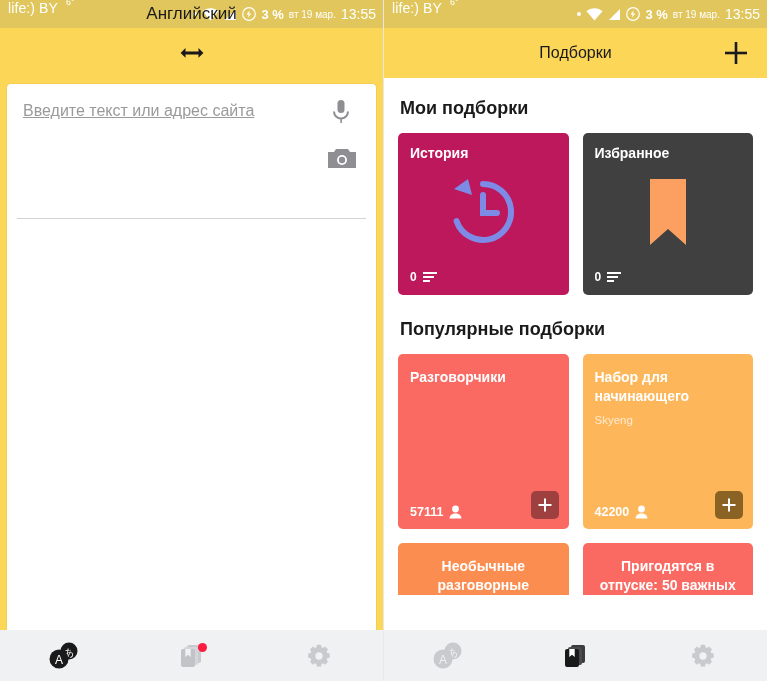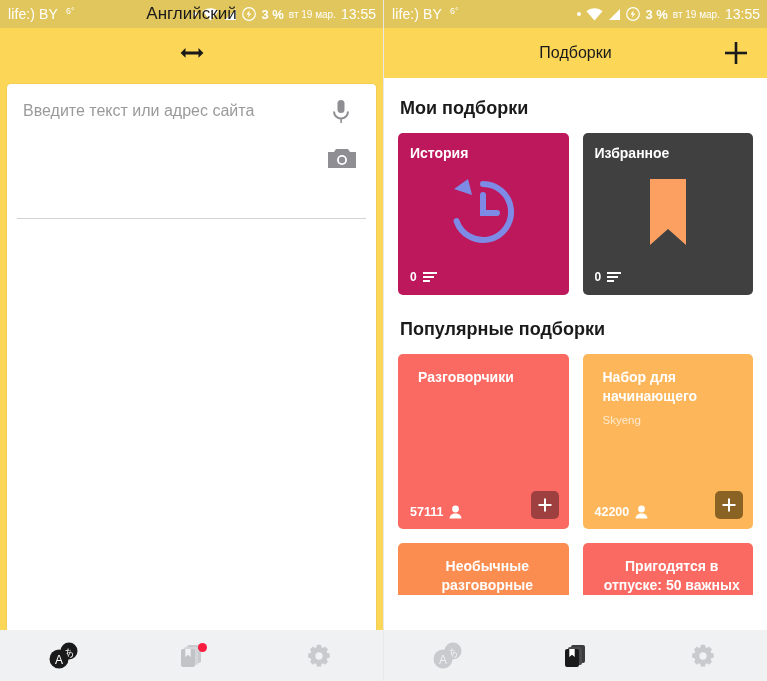--- a/index.html
+++ b/index.html
@@ -11,21 +11,21 @@
   }
   .screens { display: flex; width: 767px; height: 681px; }
   .screen { position: relative; height: 681px; overflow: hidden; background: #fff; }
   .screen.left  { width: 384px; border-right: 1px solid #e8e8e8; }
   .screen.right { width: 383px; }
 
   
   .statusbar {
     height: 28px;
     background: #e0c65c;
-    display: flex; align-items: center;
+    display: flex; 
     padding: 0 7px 0 8px;
     color: #fff;
     font-size: 13px;
   }
   .sb-carrier { font-size: 14px; letter-spacing: .1px; }
   .sb-temp { font-size: 9px; margin-left: 8px; position: relative; top: -3px; }
   .sb-right { margin-left: auto; display: flex; align-items: center; gap: 5px; }
   .sb-dot { width: 4px; height: 4px; border-radius: 50%; background: #fff; display: block; }
   .ico-wifi { display:block; }
   .ico-signal { display:block; }
@@ -52,21 +52,21 @@
   
   .left-body { height: 603px; background: #fcd757; padding: 6px 7px 0 7px; }
   .input-card {
     background: #fff; height: 100%;
     border-radius: 4px 4px 0 0;
     position: relative;
     box-shadow: 0 0 0 1px rgba(0,0,0,.04);
   }
   .input-placeholder {
     position: absolute; left: 16px; top: 18px;
-    font-size: 16px; color: #9a9a9a;
+    font-size: 16px; color: #9a9a9a; text-decoration: underline;
   }
   .mic-btn { position: absolute; right: 22px; top: 14px; width: 26px; height: 30px; }
   .cam-btn { position: absolute; right: 19px; top: 62px; width: 30px; height: 26px; }
   .input-divider {
     position: absolute; left: 10px; right: 10px; top: 134px;
     height: 1px; background: #d2d2d6;
   }
 
   
   .right-body {
@@ -84,21 +84,21 @@
   .mycard-title { font-size: 14px; font-weight: bold; color: #fff; }
   .mycard-art { position: absolute; left: 0; right: 0; top: 42px; display: flex; justify-content: center; }
   .mycard-foot {
     position: absolute; left: 12px; bottom: 11px;
     display: flex; align-items: center; gap: 6px;
     color: #fff; font-size: 12px; font-weight: bold;
   }
 
   .popcard {
     height: 175px; border-radius: 5px; position: relative; overflow: hidden;
-    padding: 14px 12px 0 20px;
+    padding: 14px 12px 0 12px;
   }
   .popcard-title { font-size: 14px; font-weight: bold; color: #fff; line-height: 1.35; }
   .popcard-sub {
     margin-top: 7px; font-size: 11.5px; line-height: 1.32;
     color: rgba(255,255,255,.72);
   }
   .popcard-foot {
     position: absolute; left: 12px; right: 10px; bottom: 10px;
     display: flex; align-items: flex-end; font-weight: bold;
   }

